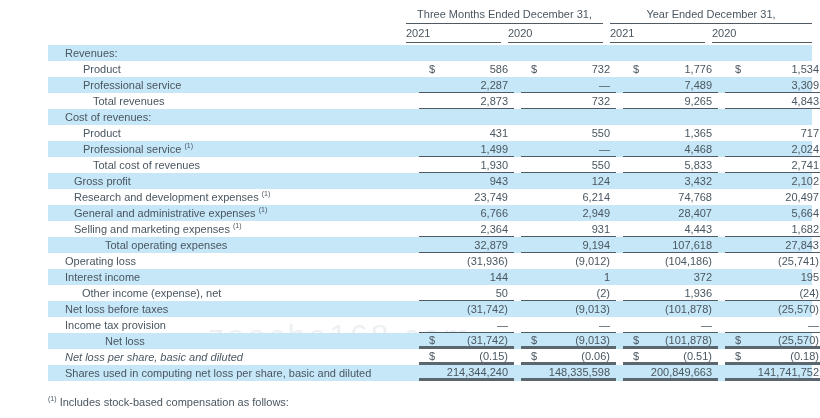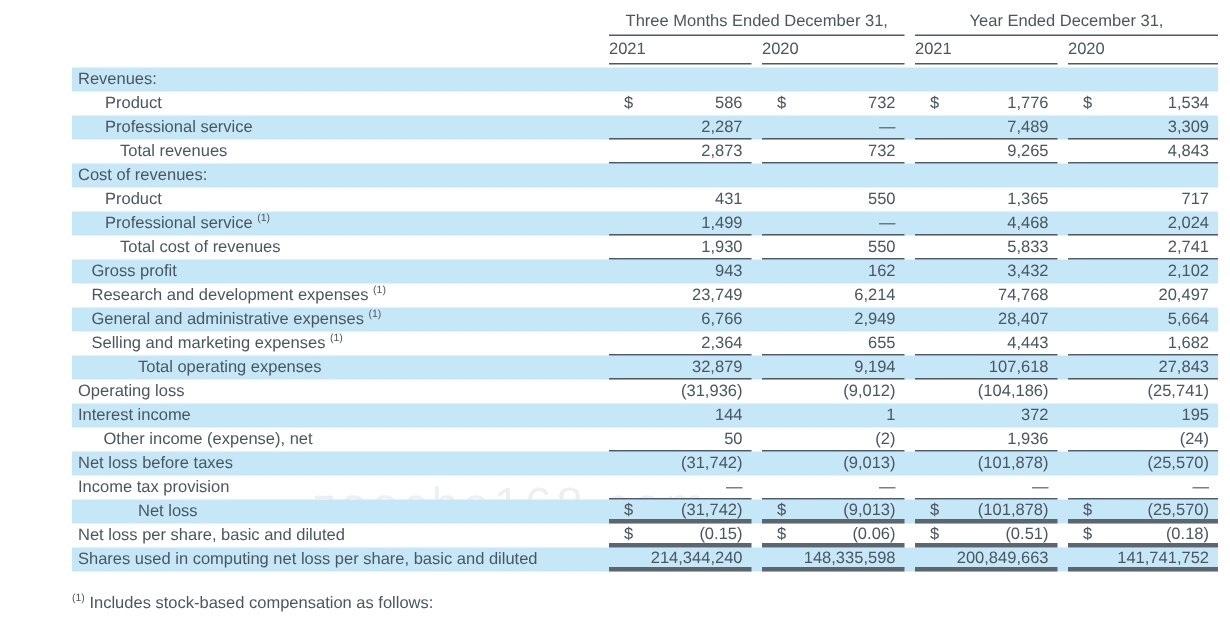--- a/index.html
+++ b/index.html
@@ -20,21 +20,21 @@
   }
   .hrow2{display:grid;grid-template-columns:358px 95px 7px 95px 7px 95px 7px 100px;margin-bottom:2px;}
   .year-cell{
     font-size:11px;text-align:left;padding:3px 0 3px;
     border-bottom:1px solid #4f5a64;
   }
   .spacer{}
 
   .row{
     display:grid;grid-template-columns:358px 95px 7px 95px 7px 95px 7px 100px;
-    height:16px;align-items:center;font-size:11px;
+    height:16px;align-items:center;font-size:11px;padding-left:13px;
   }
   .row.stripe{background:#c6e7f8;}
   .lbl{white-space:nowrap;overflow:hidden;line-height:16px;}
   .num{
     display:flex;align-items:center;height:100%;box-sizing:border-box;
     padding:0 6px 0 10px;
   }
   .num .val{margin-left:auto;}
   .num.b-thin{border-bottom:1px solid #4f5a64;justify-content:flex-end;}
   .num.b-thick{border-bottom:3px solid #5c666f;}
@@ -252,21 +252,21 @@
         </div>
         <div class="row stripe">
           <div class="lbl" style="padding-left: 13px;">Gross profit</div>
           <div class="num b-none">
             <span class="cur"></span>
             <span class="val">943</span>
           </div>
           <div class="spacer"></div>
           <div class="num b-none">
             <span class="cur"></span>
-            <span class="val">162</span>
+            <span class="val">124</span>
           </div>
           <div class="spacer"></div>
           <div class="num b-none">
             <span class="cur"></span>
             <span class="val">3,432</span>
           </div>
           <div class="spacer"></div>
           <div class="num b-none">
             <span class="cur"></span>
             <span class="val">2,102</span>
@@ -318,21 +318,21 @@
         </div>
         <div class="row">
           <div class="lbl" style="padding-left: 13px;">Selling and marketing expenses&nbsp;<sup>(1)</sup></div>
           <div class="num b-thin">
             <span class="cur"></span>
             <span class="val">2,364</span>
           </div>
           <div class="spacer"></div>
           <div class="num b-thin">
             <span class="cur"></span>
-            <span class="val">655</span>
+            <span class="val">931</span>
           </div>
           <div class="spacer"></div>
           <div class="num b-thin">
             <span class="cur"></span>
             <span class="val">4,443</span>
           </div>
           <div class="spacer"></div>
           <div class="num b-thin">
             <span class="cur"></span>
             <span class="val">1,682</span>
@@ -486,21 +486,21 @@
             <span class="cur">$</span>
             <span class="val">(101,878)</span>
           </div>
           <div class="spacer"></div>
           <div class="num b-thick">
             <span class="cur">$</span>
             <span class="val">(25,570)</span>
           </div>
         </div>
         <div class="row">
-          <div class="lbl" style="padding-left: 4px;">Net loss per share, basic and diluted</div>
+          <div class="lbl" style="padding-left: 4px; font-style: italic;">Net loss per share, basic and diluted</div>
           <div class="num b-thick">
             <span class="cur">$</span>
             <span class="val">(0.15)</span>
           </div>
           <div class="spacer"></div>
           <div class="num b-thick">
             <span class="cur">$</span>
             <span class="val">(0.06)</span>
           </div>
           <div class="spacer"></div>

